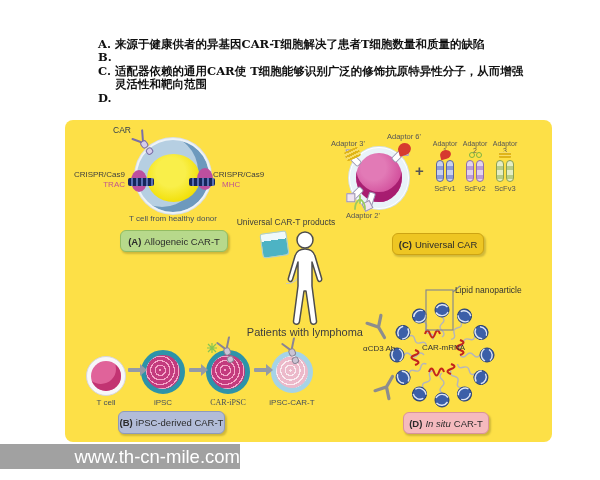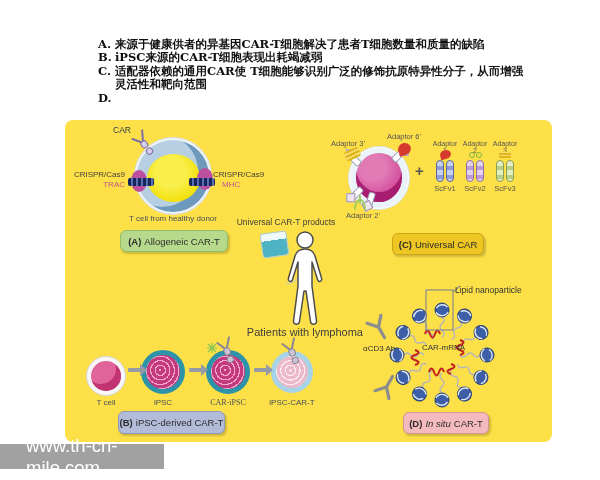--- a/index.html
+++ b/index.html
@@ -4,23 +4,23 @@
 <style>
   * { box-sizing: border-box; margin: 0; padding: 0; }
   html,body { width:600px; height:480px; background:#fff; overflow:hidden; }
   #page { position:relative; width:600px; height:480px; background:#fff;
           font-family:"Liberation Sans", sans-serif; }
 
   
   .wm-top { position:absolute; left:447px; top:10px; width:153px; height:26px;
             background:#a1a1a1; color:#fff; font-size:17px; letter-spacing:.5px;
             display:flex; align-items:center; padding-left:8px; }
-  .wm-bottom { position:absolute; left:0; top:444px; width:164px; height:25px;
+  .wm-bottom { position:absolute; left:0; top:444px; width:240px; height:25px;
             background:#a1a1a1; color:#fff; font-size:18.5px;
-            display:flex; align-items:center; padding-left:26px; }
+            display:flex; align-items:center; padding-left:26px;justify-content:flex-end; }
 
   
   .question { position:absolute; left:98px; top:38px; width:460px;
               font-family:"DejaVu Serif","Liberation Serif",serif;
               font-weight:700; color:#101010; font-size:11.5px; line-height:13.4px; }
   .opt { display:flex; }
   .opt .lab { width:17px; flex:none; }
   .opt .txt div { white-space:nowrap; }
 
   
@@ -139,24 +139,20 @@
   <div class="question">
     <div class="opt">
       <span class="lab">A.</span>
       <div class="txt">
         <div>来源于健康供者的异基因CAR-T细胞解决了患者T细胞数量和质量的缺陷</div>
         <div></div>
       </div>
     </div>
     <div class="opt">
       <span class="lab">B.</span>
-      <div class="txt">
-        <div>iPSC来源的CAR-T细胞表现出耗竭减弱</div>
-        <div></div>
-      </div>
     </div>
     <div class="opt">
       <span class="lab">C.</span>
       <div class="txt">
         <div>适配器依赖的通用CAR使 T细胞能够识别广泛的修饰抗原特异性分子，从而增强</div>
         <div>灵活性和靶向范围</div>
       </div>
     </div>
     <div class="opt">
       <span class="lab">D.</span>

